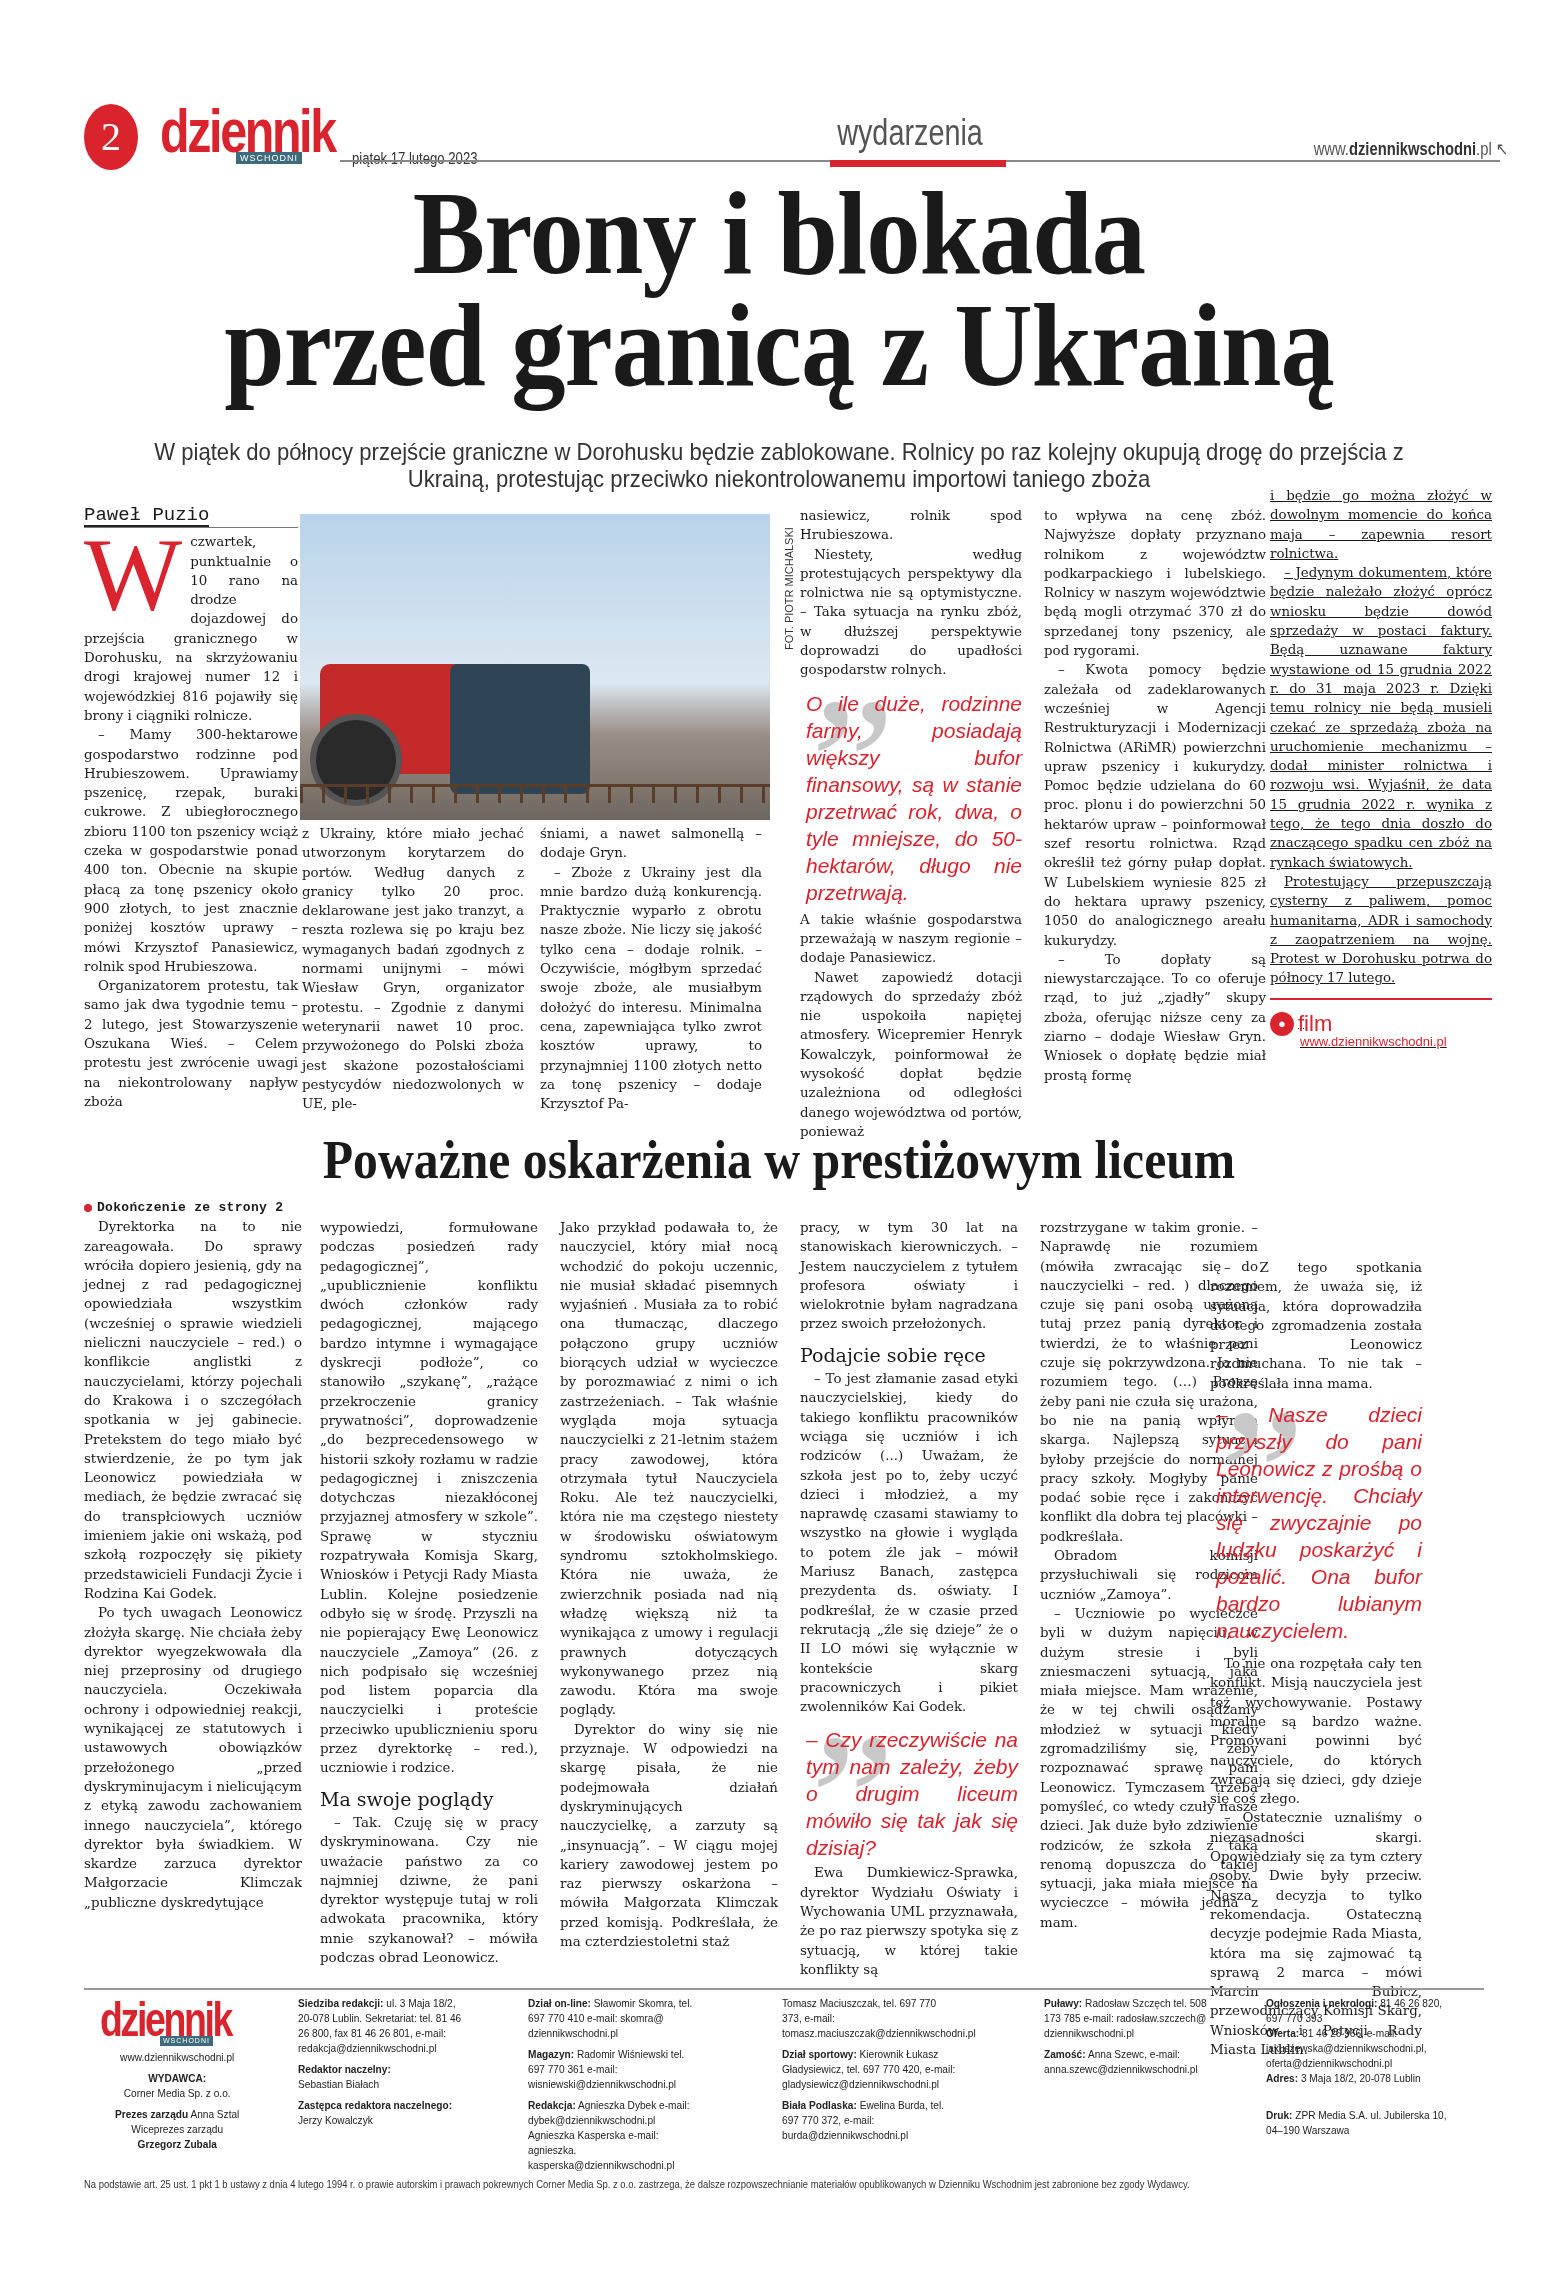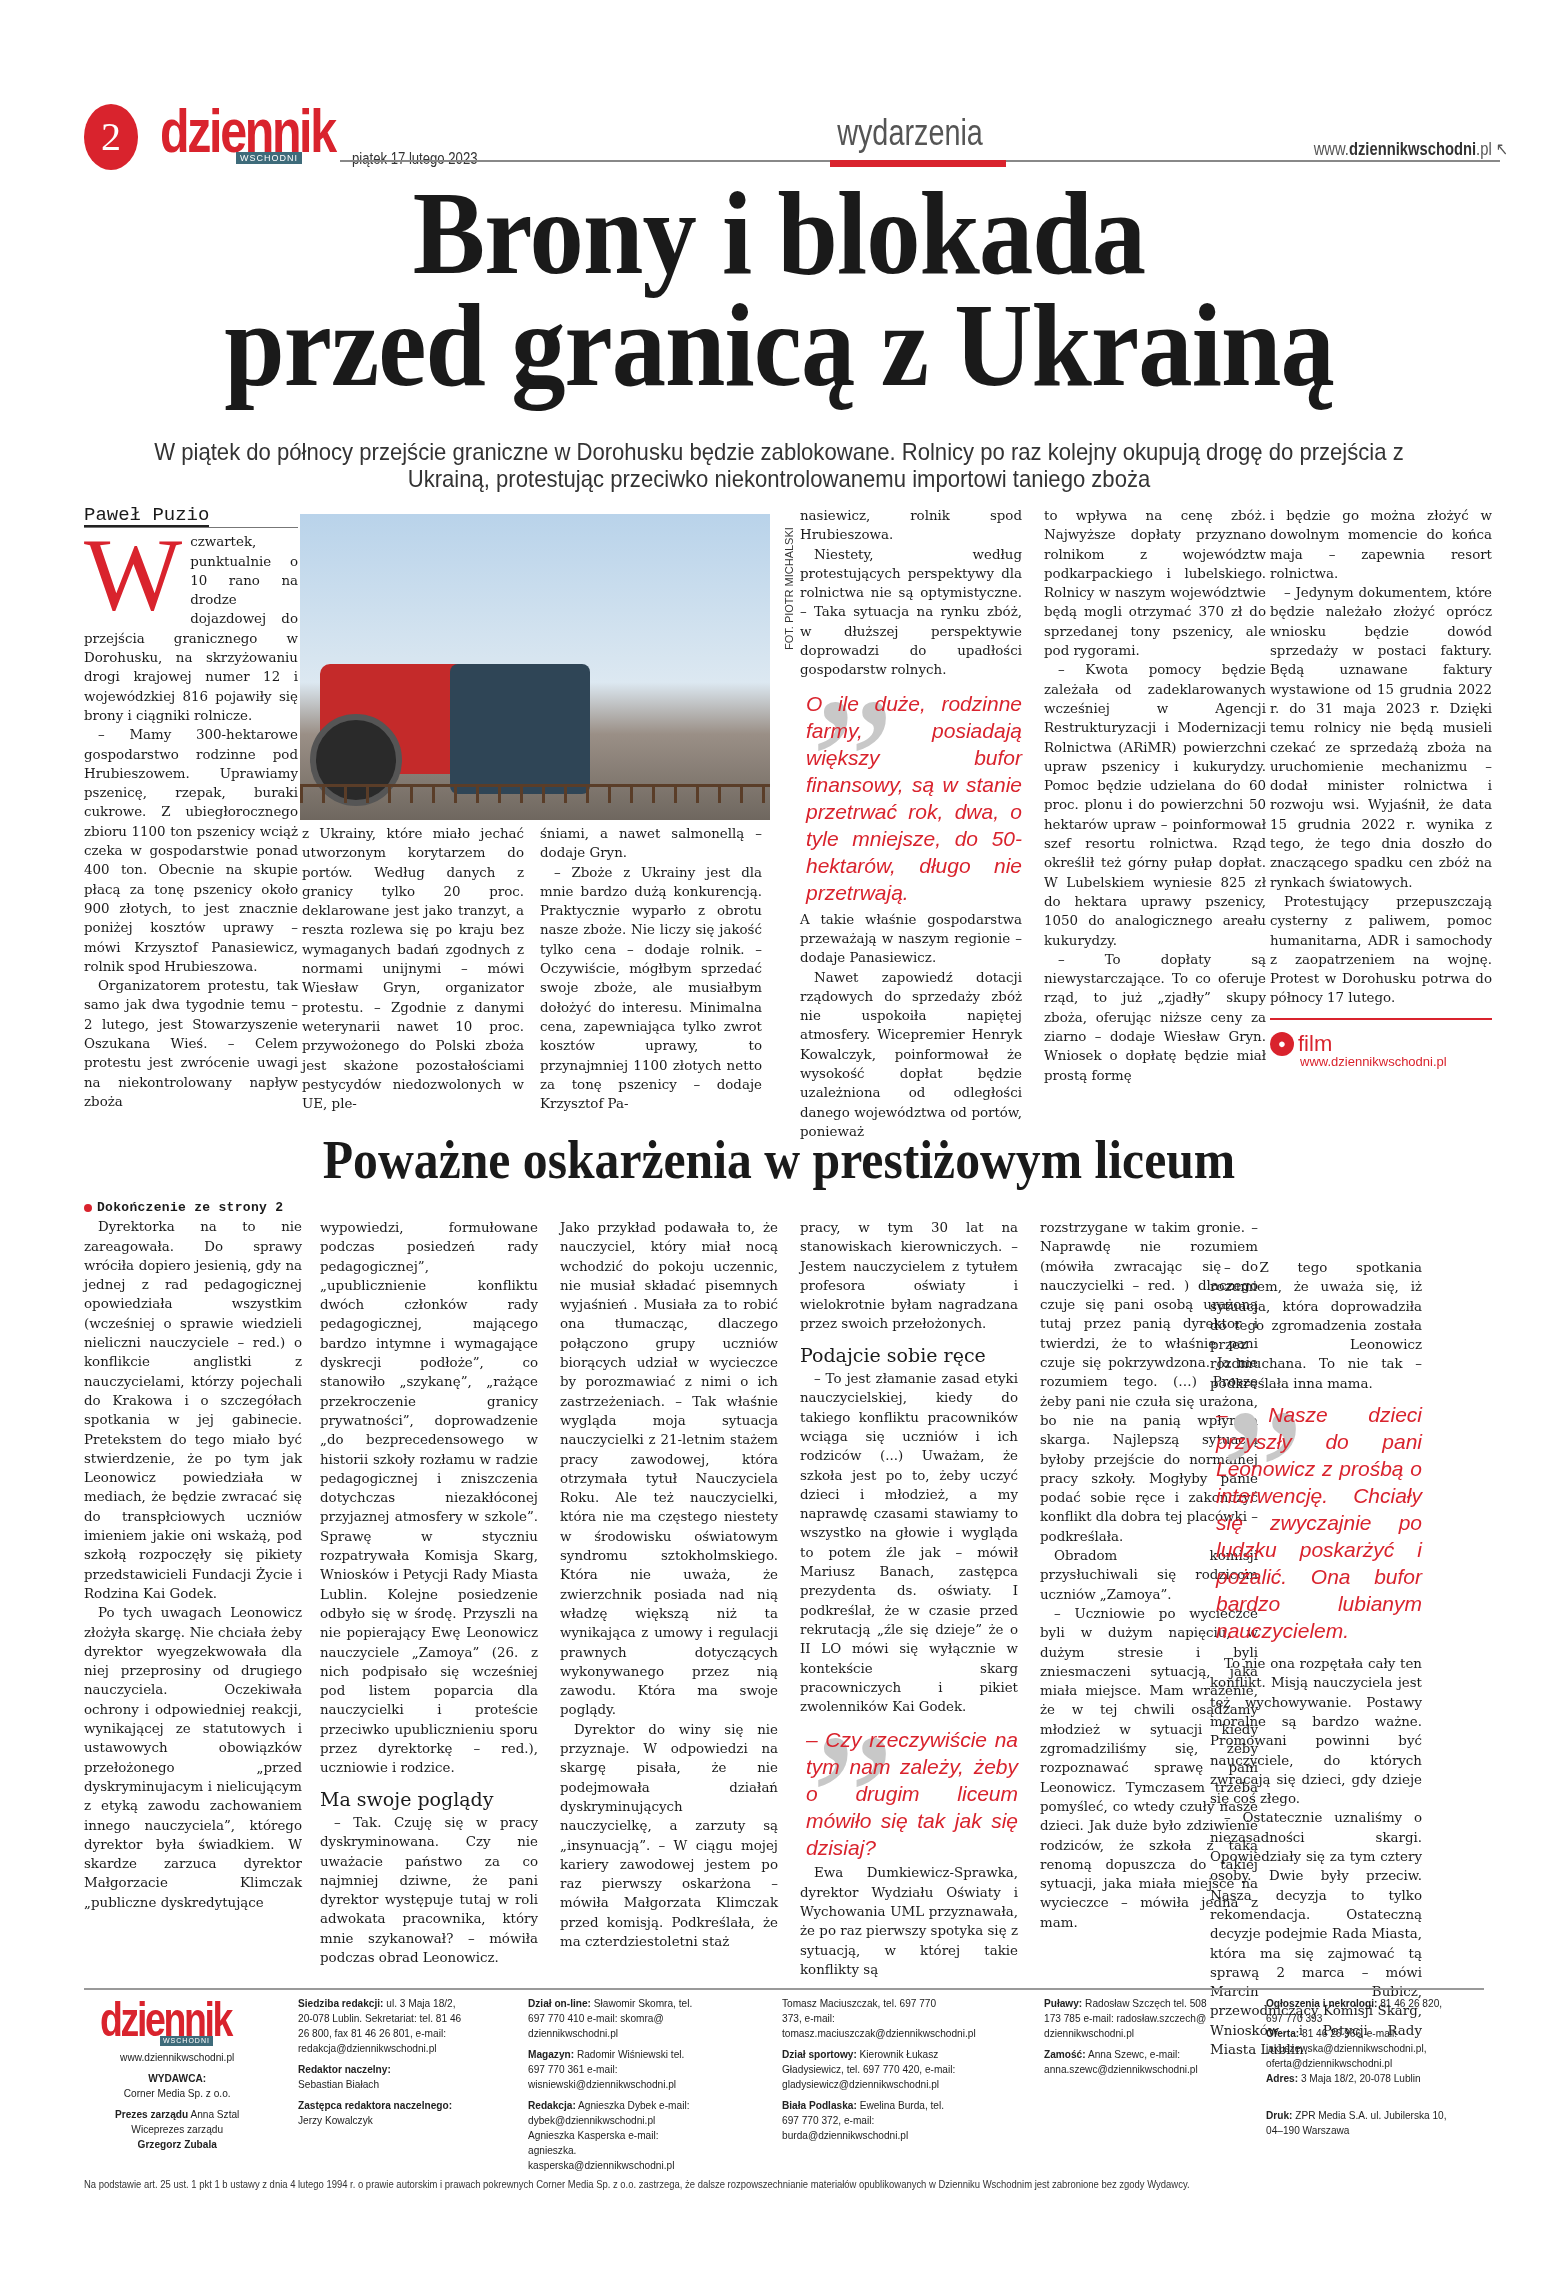--- a/index.html
+++ b/index.html
@@ -104,21 +104,21 @@
   <p class="noi">A takie właśnie gospodarstwa przeważają w naszym regionie – dodaje Panasiewicz.</p>
   <p>Nawet zapowiedź dotacji rządowych do sprzedaży zbóż nie uspokoiła napiętej atmosfery. Wicepremier Henryk Kowalczyk, poinformował że wysokość dopłat będzie uzależniona od odległości danego województwa od portów, ponieważ</p>
 </div>
 
 <div class="col" style="left:1044px;top:506px;width:222px;">
   <p class="noi">to wpływa na cenę zbóż. Najwyższe dopłaty przyznano rolnikom z województw podkarpackiego i lubelskiego. Rolnicy w naszym województwie będą mogli otrzymać 370 zł do sprzedanej tony pszenicy, ale pod rygorami.</p>
   <p>– Kwota pomocy będzie zależała od zadeklarowanych wcześniej w Agencji Restrukturyzacji i Modernizacji Rolnictwa (ARiMR) powierzchni upraw pszenicy i kukurydzy. Pomoc będzie udzielana do 60 proc. plonu i do powierzchni 50 hektarów upraw – poinformował szef resortu rolnictwa. Rząd określił też górny pułap dopłat. W Lubelskiem wyniesie 825 zł do hektara uprawy pszenicy, 1050 do analogicznego areału kukurydzy.</p>
   <p>– To dopłaty są niewystarczające. To co oferuje rząd, to już „zjadły” skupy zboża, oferując niższe ceny za ziarno – dodaje Wiesław Gryn. Wniosek o dopłatę będzie miał prostą formę</p>
 </div>
 
-<div class="col" style="left:1270px;top:506px;width:222px;">
+<div class="col" style="left:1270px;top:486px;width:222px;text-decoration:underline;">
   <p class="noi">i będzie go można złożyć w dowolnym momencie do końca maja – zapewnia resort rolnictwa.</p>
   <p>– Jedynym dokumentem, które będzie należało złożyć oprócz wniosku będzie dowód sprzedaży w postaci faktury. Będą uznawane faktury wystawione od 15 grudnia 2022 r. do 31 maja 2023 r. Dzięki temu rolnicy nie będą musieli czekać ze sprzedażą zboża na uruchomienie mechanizmu – dodał minister rolnictwa i rozwoju wsi. Wyjaśnił, że data 15 grudnia 2022 r. wynika z tego, że tego dnia doszło do znaczącego spadku cen zbóż na rynkach światowych.</p>
   <p>Protestujący przepuszczają cysterny z paliwem, pomoc humanitarna, ADR i samochody z zaopatrzeniem na wojnę. Protest w Dorohusku potrwa do północy 17 lutego.</p>
   <div class="film" style="margin-top:10px;">
     <span class="ico">●</span><span class="lbl">film</span>
     <span class="url">www.dziennikwschodni.pl</span>
   </div>
 </div>
 
 <div class="abs h2">Poważne oskarżenia w prestiżowym liceum</div>

